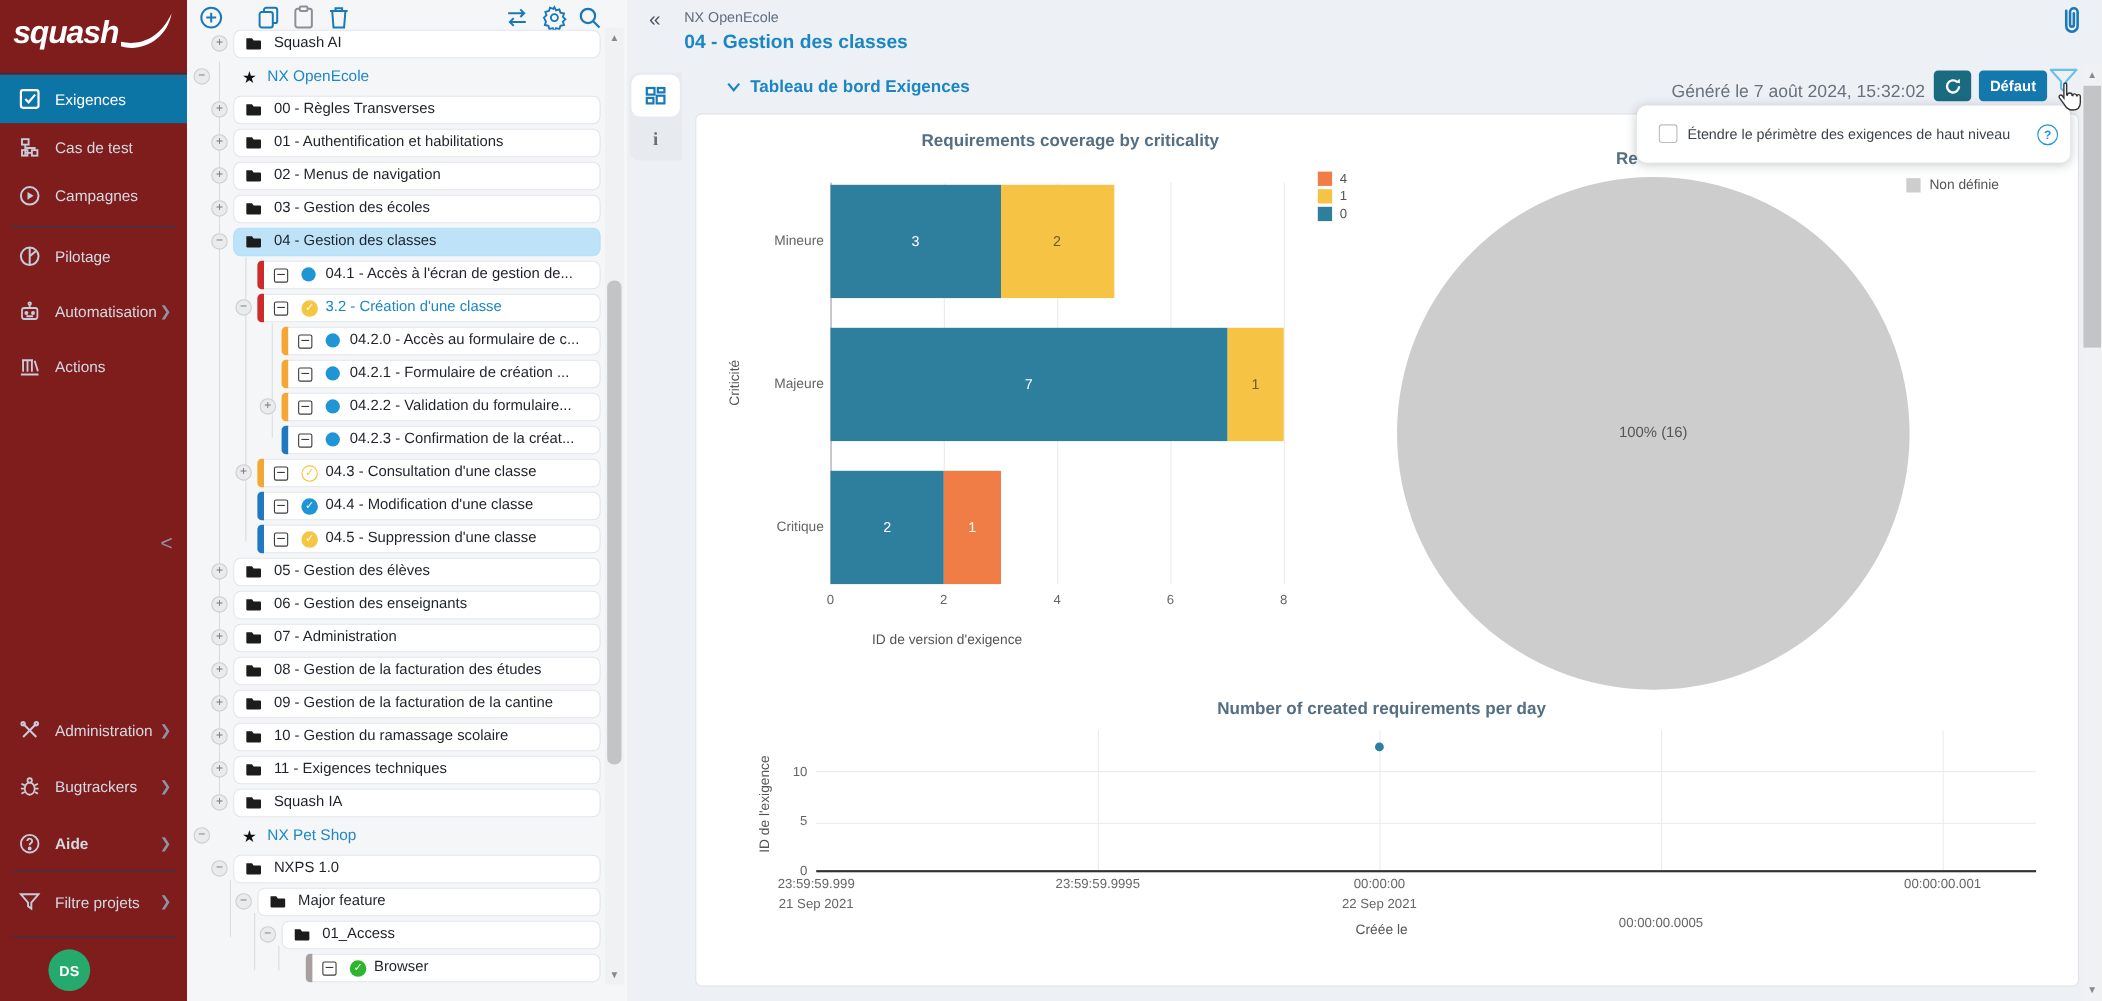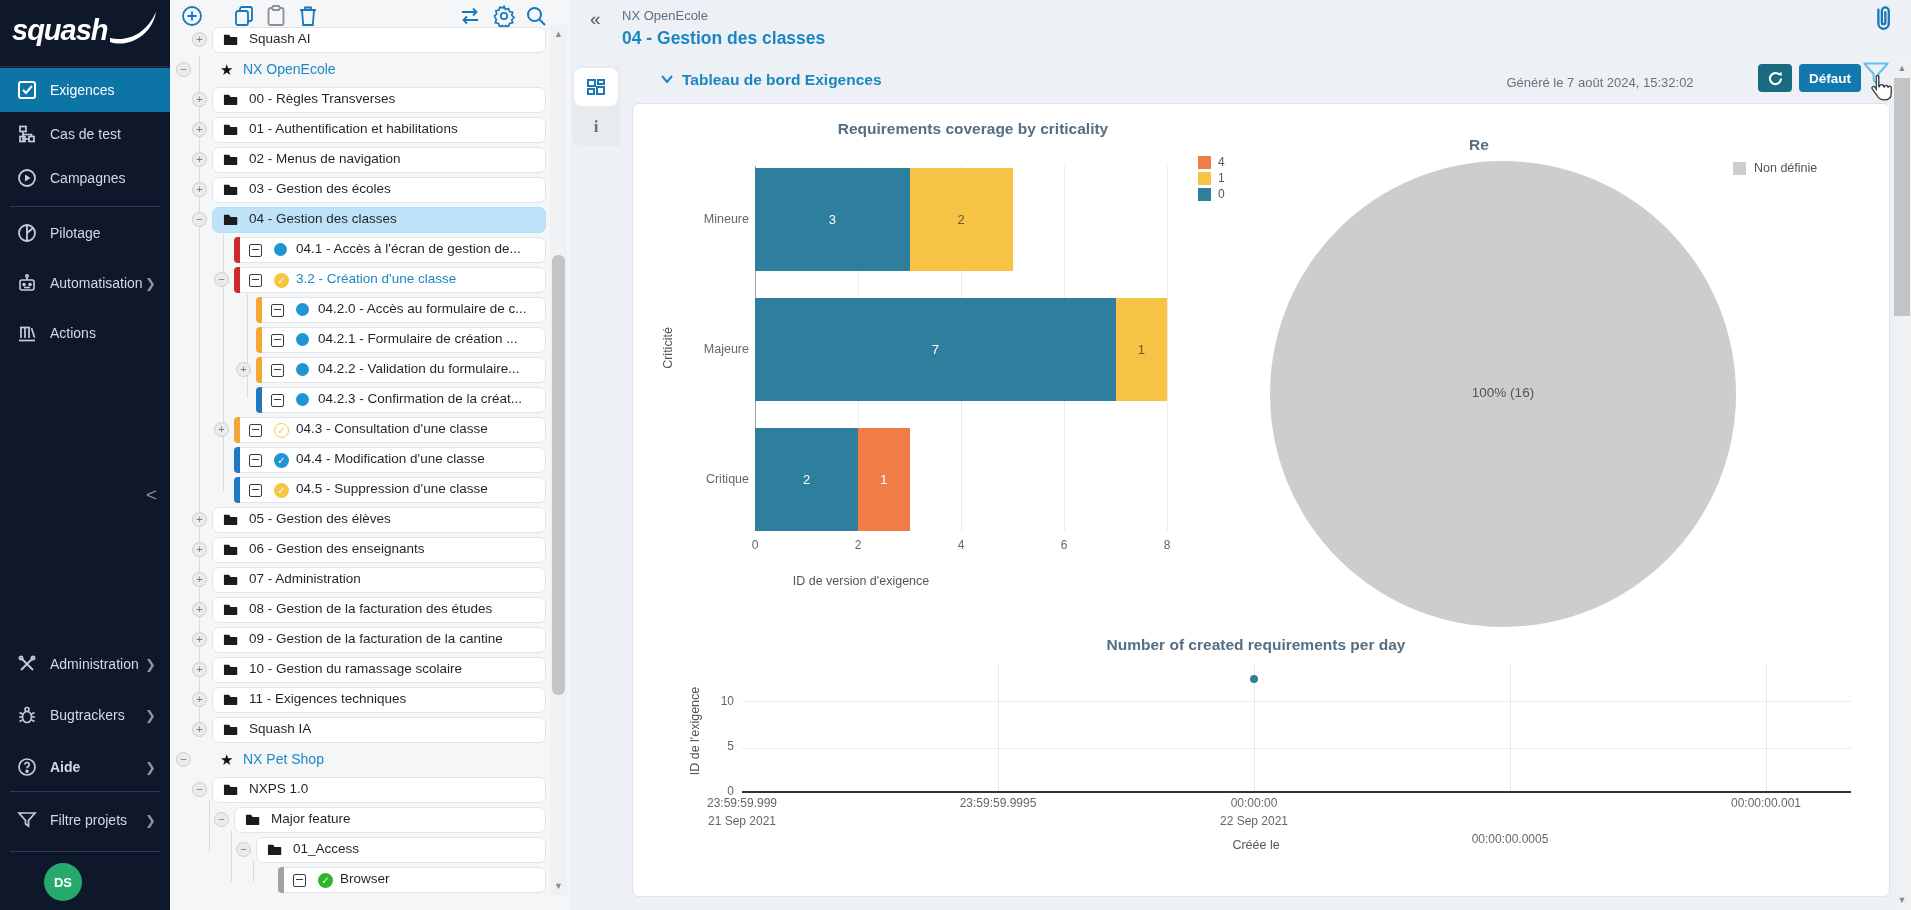--- a/index.html
+++ b/index.html
@@ -1,20 +1,20 @@
 <!DOCTYPE html>
 <html><head>
 <meta charset="utf-8">
 <style>
   html,body{margin:0;padding:0;background:#fff;}
   #root{position:relative;width:1911px;height:910px;overflow:hidden;
         font-family:"Liberation Sans","DejaVu Sans",sans-serif;color:#1f2329;}
   .abs{position:absolute;}
   
-  #sidebar{position:absolute;left:0;top:0;width:200px;height:910px;background:#0f172a;}
+  #sidebar{position:absolute;left:0;top:0;width:200px;height:910px;background:#7f1d1d;}
   #logo{position:absolute;left:0;top:0;width:170px;height:66px;border-bottom:1px solid #2a3450;}
   #logo-text{position:absolute;left:12px;top:14px;color:#fff;font-size:29px;font-weight:bold;
              font-style:italic;letter-spacing:-1px;}
   .nav-item{position:absolute;left:0;width:170px;height:44px;display:flex;align-items:center;
             color:#d4d9e2;font-size:14px;cursor:pointer;}
   .nav-item.active{background:#0d74a6;color:#fff;}
   .nav-icon{width:20px;height:20px;margin-left:17px;margin-right:13px;color:#c7cdd8;flex:none;}
   .nav-item.active .nav-icon{color:#fff;}
   .nav-icon svg{width:20px;height:20px;display:block;}
   .nav-chevron{position:absolute;right:14px;color:#8b93a5;font-size:13px;}
@@ -54,21 +54,21 @@
   #content{position:absolute;left:570px;top:0;width:1341px;height:910px;background:#edf0f5;}
   #breadcrumb{position:absolute;left:52px;top:8px;font-size:13px;color:#5f6e80;}
   #page-title{position:absolute;left:52px;top:28px;font-size:17.5px;font-weight:bold;color:#1b86c2;}
   #back-chevrons{position:absolute;left:20px;top:8px;font-size:19px;color:#4a5562;cursor:pointer;}
   #paperclip{position:absolute;left:1300px;top:4px;width:26px;height:30px;color:#1878b8;cursor:pointer;}
   #vtabs{position:absolute;left:2px;top:66px;width:48px;height:80px;background:#e7ebf0;border-radius:10px 0 0 10px;}
   .vtab{position:absolute;left:2px;width:44px;height:38px;display:flex;align-items:center;justify-content:center;cursor:pointer;}
   .vtab.active{background:#fff;border-radius:8px;}
   #sec-title{position:absolute;left:112px;top:71px;font-size:15.5px;font-weight:bold;color:#1b86c2;cursor:pointer;}
   #sec-chevron{position:absolute;left:90px;top:74px;color:#1b86c2;}
-  #gen-label{position:absolute;left:880px;top:75px;width:300px;text-align:center;font-size:13px;color:#68727e;}
+  #gen-label{position:absolute;left:880px;top:75px;width:300px;text-align:right;font-size:16px;color:#68727e;}
   #refresh-btn{position:absolute;left:1188px;top:64px;width:34px;height:28px;background:#1a6a80;border-radius:4px;
                display:flex;align-items:center;justify-content:center;cursor:pointer;}
   #default-btn{position:absolute;left:1229px;top:64px;width:62px;height:28px;background:#1378ad;border-radius:4px;
                color:#fff;font-size:13.5px;font-weight:bold;display:flex;align-items:center;justify-content:center;cursor:pointer;}
   #funnel-btn{position:absolute;left:1292px;top:60px;width:28px;height:28px;color:#66c0e8;cursor:pointer;}
   #card{position:absolute;left:62px;top:103px;width:1258px;height:794px;background:#fff;
         border:1px solid #dfe3e7;border-radius:6px;box-sizing:border-box;}
   .chart-title{position:absolute;font-size:15.5px;font-weight:bold;color:#546e84;white-space:nowrap;}
   .gridv{position:absolute;width:1px;background:#ebebeb;}
   .gridh{position:absolute;height:1px;background:#ececec;}
@@ -530,20 +530,25 @@
           <div class="axis-tick" style="left: 536px; top: 692px; width: 170px; text-align: center;">00:00:00</div>
           <div class="axis-tick" style="left: 536px; top: 710px; width: 170px; text-align: center;">22 Sep 2021</div>
           <div class="axis-tick" style="left: 792px; top: 692px; width: 170px; text-align: center; margin-top: 36px;">00:00:00.0005</div>
           <div class="axis-tick" style="left: 1048px; top: 692px; width: 170px; text-align: center;">00:00:00.001</div>
           <div class="axis-title" style="left: 523px; top: 734px; width: 200px; text-align: center;">Créée le</div>
           <div class="axis-title" style="left: 18px; top: 620px; transform: rotate(-90deg);">ID de l'exigence</div>
           <div style="position: absolute; left: 617px; top: 570.5px; width: 8px; height: 8px; border-radius: 50%; background: rgb(46, 126, 157);"></div>
         </div>
     </div>
 
+    <div id="popover">
+      <div id="pop-check"></div>
+      <div id="pop-label">Étendre le périmètre des exigences de haut niveau</div>
+      <span id="pop-help" class="circle-q">?</span>
+    </div>
 
     <svg id="cursor" width="24" height="28" viewBox="0 0 14 18">
       <path d="M4.6 1.6 c0-.9 1.6-.9 1.6 0 V8 l.4.1 c.1-1.8 2.8-1.7 2.8.1 l.4.1 c.1-1.4 2.2-1.3 2.2.1 l.3.1 c.1-1.1 1.9-1 1.9.2 V12.3 c0 3-1.6 4.4-4.6 4.4 c-2.6 0-3.6-1.2-4.6-3 L2 9.6 c-.8-1.2.9-2.3 1.7-1.1 l.9 1.3 Z" fill="#fff" stroke="#333" stroke-width=".8"></path>
     </svg>
 
     <div class="scrl" id="main-scrollbar" style="left:1323px;top:58px;width:18px;height:852px;">
       <div class="arr" style="top:5px">▲</div>
       <div class="thumb" style="left:1px;width:16px;top:20px;height:238px;border-radius:0"></div>
       <div class="arr" style="bottom:5px">▼</div>
     </div>

